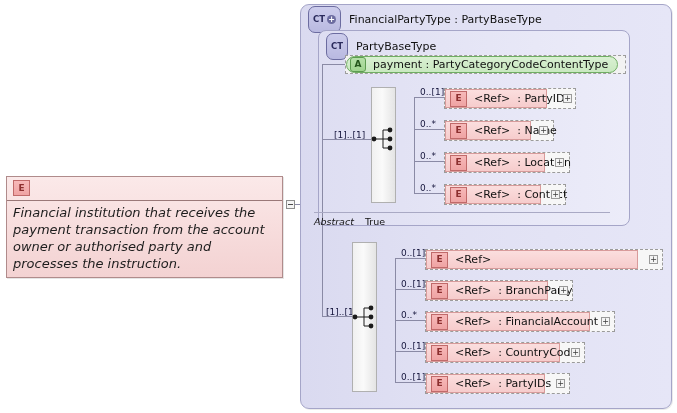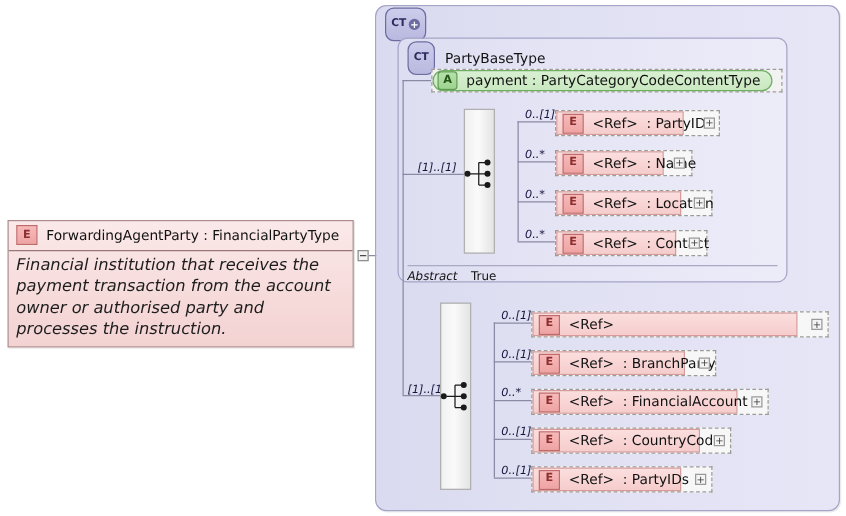--- a/index.html
+++ b/index.html
@@ -155,21 +155,20 @@
   #attr-label { font-size: 11px; color: #111; white-space: nowrap; }
 
   
   .seq-bar {
     background: linear-gradient(to right,#f0f0f0 0%,#fafafa 45%,#e4e4e4 100%);
     border: 1px solid #b0b0b0;
     box-sizing: border-box;
   }
   .seq-icon { position: absolute; }
   .card-label {
-    font-style: italic;
     font-size: 9px;
     color: #15153c;
     white-space: nowrap;
   }
 
   
   .ref-row {
     position: absolute;
     height: 21px;
     background: #f7f7f7;
@@ -196,51 +195,51 @@
     box-sizing: border-box;
     color: #3b3b3b;
     font-size: 8px;
     line-height: 7px;
     text-align: center;
     font-family: "DejaVu Sans", sans-serif;
   }
 
   
   #abstract-row {
-    left: 326px; top: 212px;
+    left: 314px; top: 212px;
     width: 296px;
     border-top: 1px solid #a9a9c4;
     padding-top: 3px;
     display: flex; align-items: baseline; gap: 11px;
   }
   #abstract-label { font-style: italic; font-size: 9.5px; color: #111; }
   #abstract-value { font-size: 9.5px; color: #111; }
 </style>
 </head>
 <body>
 
 <div class="abs" id="left-node">
   <div class="node-head">
     <span class="badge-e">E</span>
-    <span class="node-title">ForwardingAgentParty : FinancialPartyType</span>
   </div>
   <div class="node-doc">Financial institution that receives the payment transaction from the account owner or authorised party and processes the instruction.</div>
 </div>
 
 <div class="abs" id="collapse-toggle">
   <span class="bar"></span>
 </div>
 <div class="abs conn" style="left:295px; top:204px; width:27px; height:1px;"></div>
 
 <div class="abs" id="outer-ct"></div>
 <div class="abs" id="outer-ct-head">
   <span class="badge-ct">
     <span>CT</span>
     <span class="plus-glyph">+</span>
   </span>
+  <span class="ct-title">FinancialPartyType : PartyBaseType</span>
 </div>
 
 <div class="abs" id="inner-ct"></div>
 <div class="abs" id="inner-ct-head">
   <span class="badge-ct">
     <span>CT</span>
   </span>
   <span class="ct-title">PartyBaseType</span>
 </div>
 

